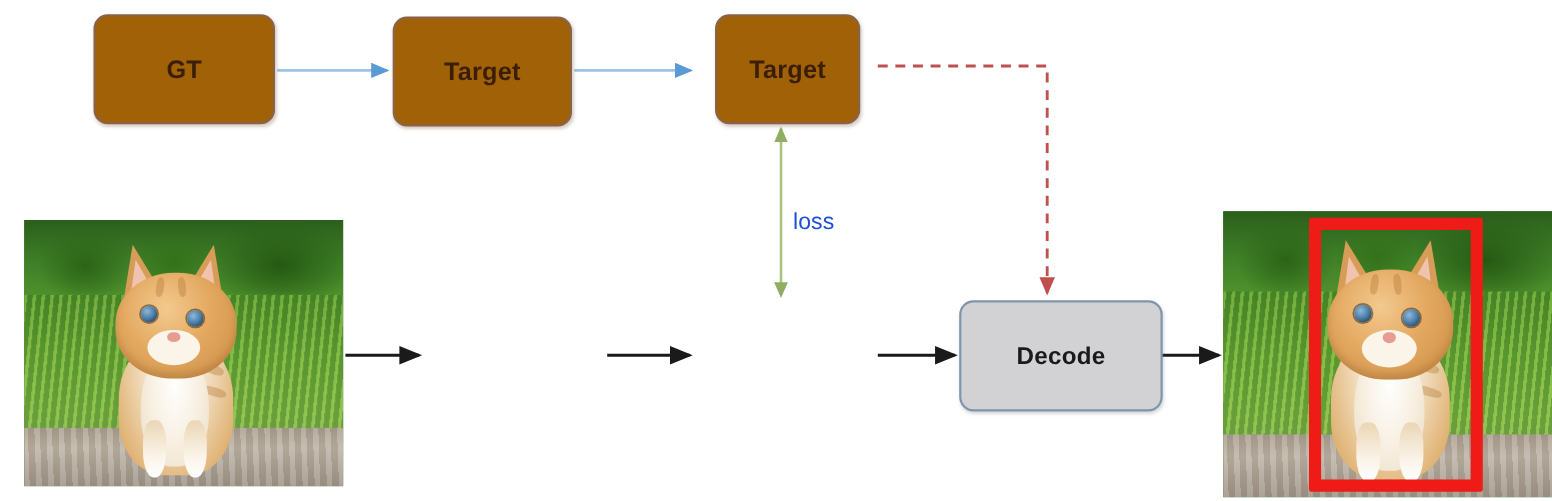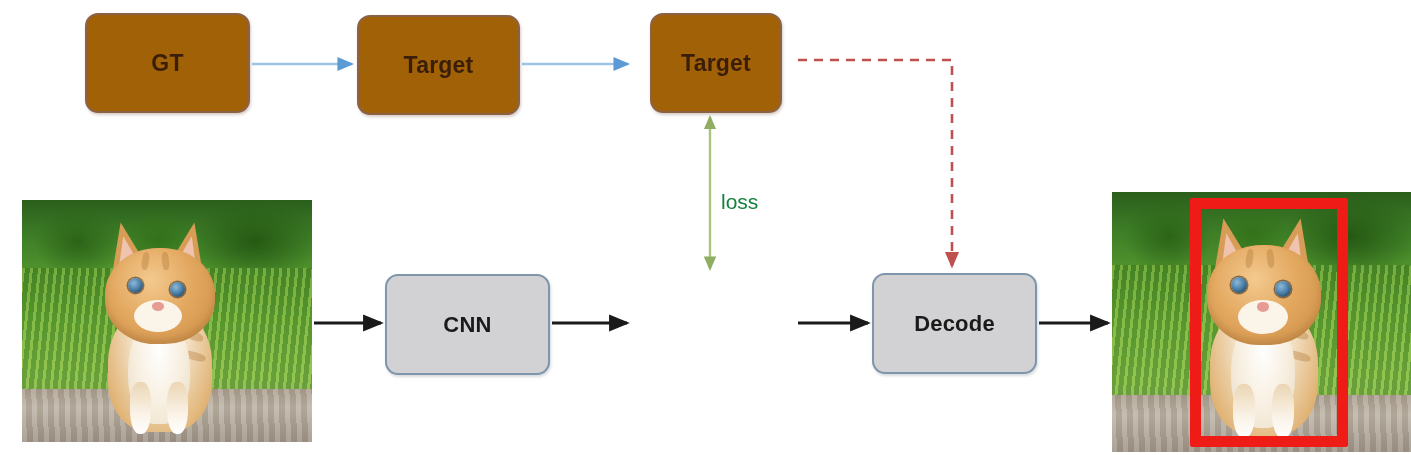--- a/index.html
+++ b/index.html
@@ -51,21 +51,21 @@
     width: 1411px;
     height: 455px;
     pointer-events: none;
   }
   
   #loss-label {
     position: absolute;
     left: 721px;
     top: 190px;
     font-size: 21px;
-    color: #15803d;
+    color: #1d4ed8;
     font-weight: normal;
     user-select: none;
   }
   
   .photo {
     position: absolute;
     overflow: hidden;
     background: #2F6B21;
   }
   .ph-sky {
@@ -275,24 +275,21 @@
   </div>
 
   <div class="node node-orange" style="left:357px; top:15px; width:163px; height:100px;">
     <span>Target</span>
   </div>
 
   <div class="node node-orange" style="left:650px; top:13px; width:132px; height:100px;text-align:right;">
     <span>Target</span>
   </div>
 
-  <div class="node node-gray" style="left:385px; top:274px; width:165px; height:101px;">
-    <span>CNN</span>
-  </div>
-
-
-  <div class="node node-gray" style="left:872px; top:273px; width:165px; height:101px;">
+
+
+  <div class="node node-gray" style="left:872px; top:273px; width:185px; height:101px;">
     <span>Decode</span>
   </div>
 
   <div id="loss-label">loss</div>
 
 </div>
 
 </body></html>

